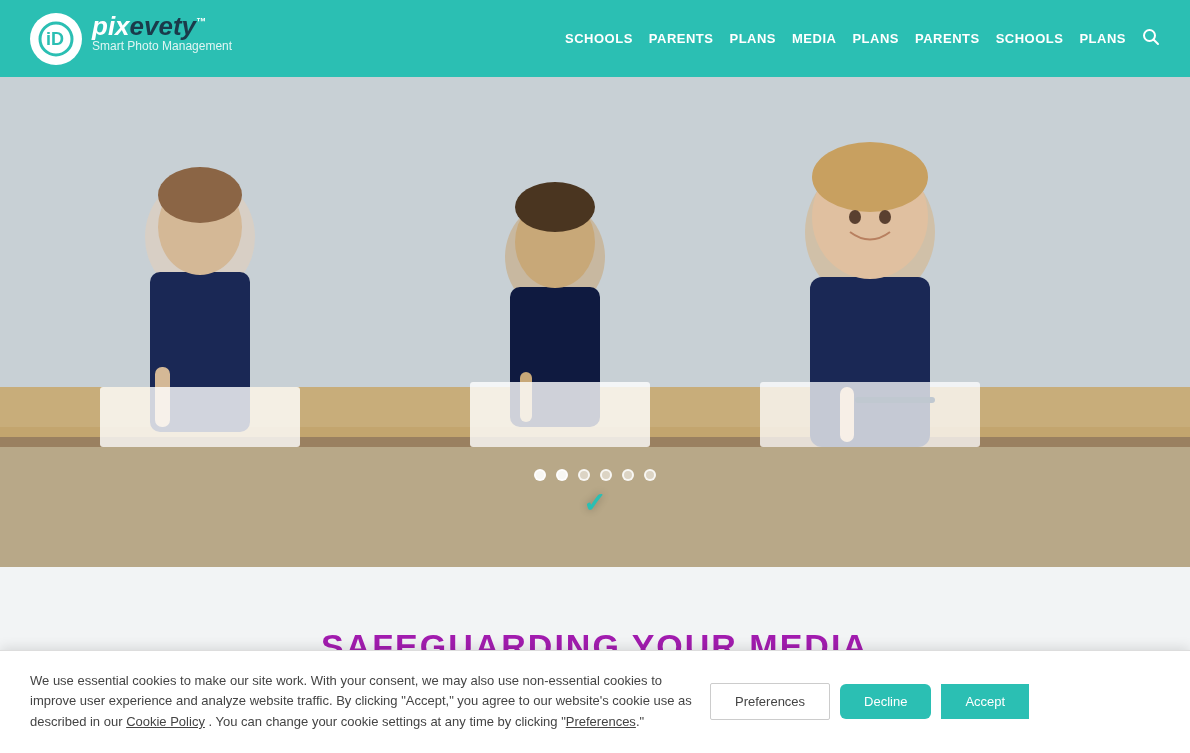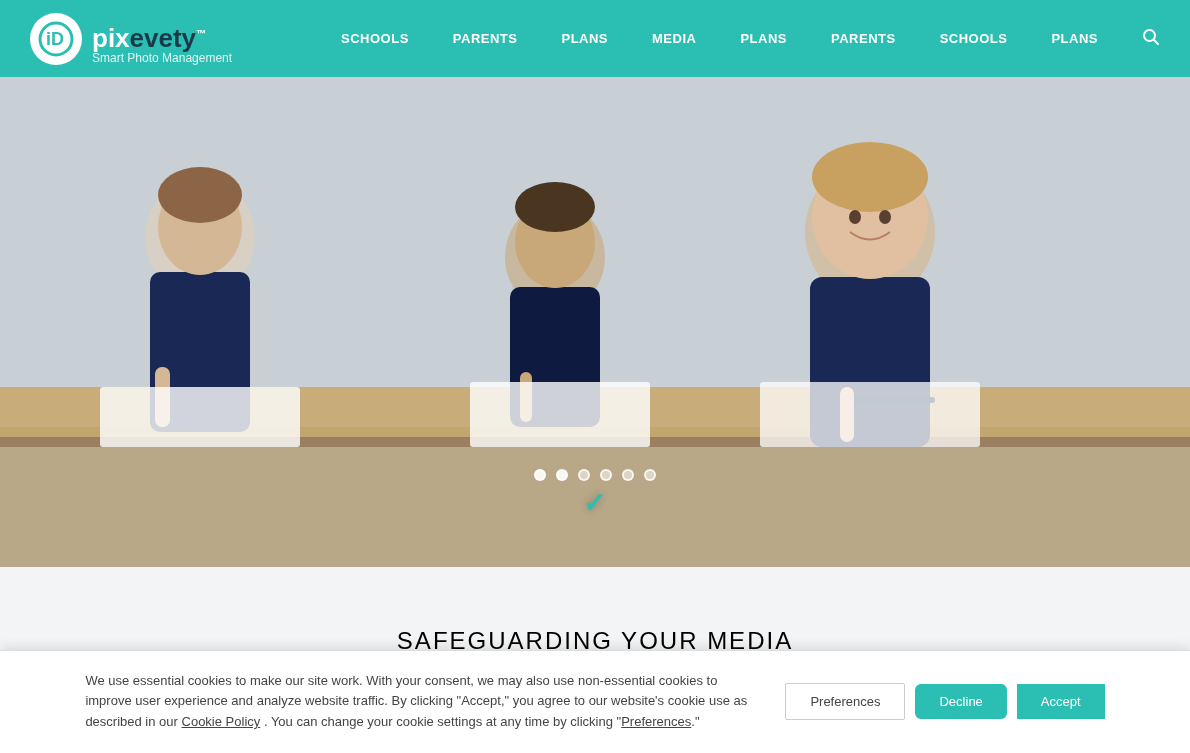--- a/index.html
+++ b/index.html
@@ -9,21 +9,21 @@
     header {
       background-color: #2bbfb3;
       height: 77px;
       display: flex;
       align-items: center;
       justify-content: space-between;
       padding: 0 30px;
     }
     .logo-area {
       display: flex;
-      align-items: flex-end;
+      align-items: flex-start;
       gap: 10px;
     }
     .logo-icon {
       width: 52px;
       height: 52px;
       background: white;
       border-radius: 50%;
       display: flex;
       align-items: center;
       justify-content: center;
@@ -33,30 +33,31 @@
     }
     .logo-text-area {
       display: flex;
       flex-direction: column;
     }
     .logo-name {
       font-size: 26px;
       font-weight: bold;
       color: white;
       line-height: 1;
+      font-style: italic;
     }
     .logo-tagline {
       font-size: 12px;
       color: white;
       opacity: 0.85;
     }
     nav {
       display: flex;
       align-items: center;
-      gap: 44px;
+      gap: 16px;
     }
     nav a {
       color: white;
       text-decoration: none;
       font-size: 13px;
       font-weight: bold;
       letter-spacing: 0.5px;
     }
     .search-icon-btn {
       color: white;
@@ -126,39 +127,38 @@
     }
 
     
     .section-below {
       background: #f2f4f5;
       padding: 60px 40px 40px;
       text-align: center;
       min-height: 140px;
     }
     .section-title {
-      font-size: 24px;
-      font-weight: normal;
-      color: #000000;
+      font-size: 34px;
+      font-weight: bold;
+      color: #a21caf;
       letter-spacing: 2px;
       text-transform: uppercase;
     }
 
     
     .cookie-banner {
       position: fixed;
       bottom: 0;
       left: 0; right: 0;
       background: white;
       border-top: 1px solid #ddd;
       padding: 20px 30px;
       display: flex;
       align-items: center;
-      justify-content: center;
-      gap: 20px;
+      justify-content: flex-start;
       box-shadow: 0 -2px 12px rgba(0,0,0,0.12);
       z-index: 1000;
     }
     .cookie-text {
       flex: 1;
       font-size: 13px;
       color: #444;
       line-height: 1.6;
       max-width: 680px;
     }

